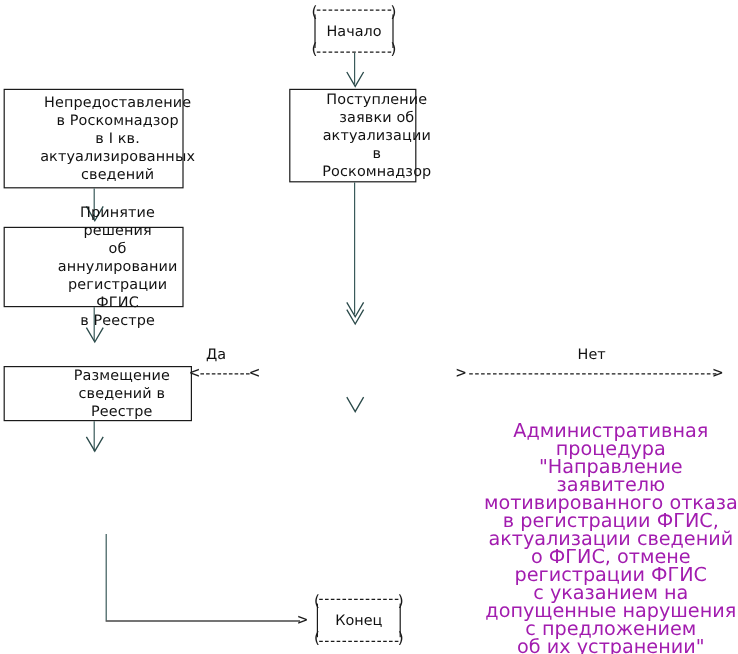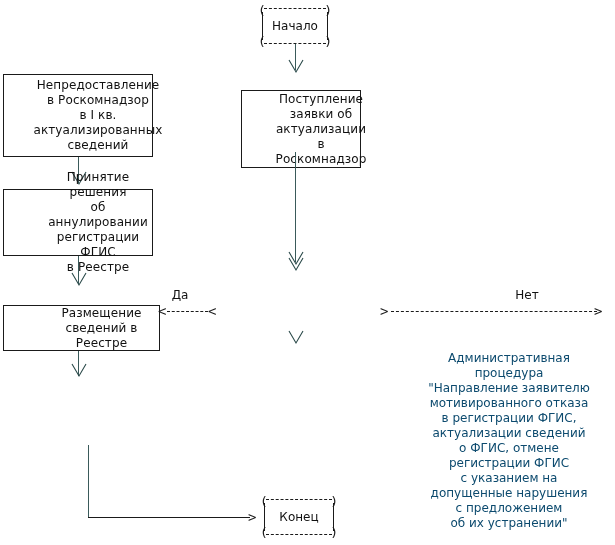--- a/index.html
+++ b/index.html
@@ -81,22 +81,22 @@
     position: absolute;
     color: #1a1a1a;
     font-size: 13px;
     line-height: 1;
     font-family: "DejaVu Sans Mono", monospace;
   }
   
   .freetext {
     position: absolute;
     text-align: center;
-    color: #0c4a6e;
-    font-size: 12px;
+    color: #a21caf;
+    font-size: 16px;
     line-height: 15px;
     white-space: pre-line;
   }
   .edgelabel {
     position: absolute;
     color: #111111;
     font-size: 12px;
     line-height: 14px;
     text-align: center;
   }
@@ -140,21 +140,21 @@
     <span class="tcorner" style="left:0px; bottom:-4px;">(</span>
     <span class="tcorner" style="right:0px; bottom:-4px;">)</span>
     <span>Начало</span>
   </div>
 
   <div class="vline" style="left:295px; top:44px; height:26px;"></div>
   <svg class="arrowv" style="left:288px; top:60px; width:16px; height:14px;" viewBox="0 0 16 14">
     <path d="M1 0 L8 12 L15 0"></path>
   </svg>
 
-  <div class="node" style="left:241px; top:90px; width:120px; height:78px;">
+  <div class="node" style="left:241px; top:74px; width:106px; height:78px;">
     <span>Поступление
 заявки об
 актуализации
 в Роскомнадзор</span>
   </div>
 
   <div class="vline" style="left:295px; top:152px; height:110px;"></div>
   <svg class="arrowv" style="left:288px; top:252px; width:16px; height:14px;" viewBox="0 0 16 14">
     <path d="M1 0 L8 12 L15 0"></path>
   </svg>
@@ -197,21 +197,21 @@
   <svg class="arrowv" style="left:288px; top:331px; width:16px; height:14px;" viewBox="0 0 16 14">
     <path d="M1 0 L8 12 L15 0"></path>
   </svg>
   <span class="glyph" style="left:208px; top:304px; font-size:14px;">&lt;</span>
   <span class="glyph" style="left:380px; top:304px; font-size:14px;">&gt;</span>
 
   <span class="edgelabel" style="left:165px; top:288px; width:30px;">Да</span>
   <div class="dline" style="left:167px; top:311px; width:41px;"></div>
   <span class="glyph" style="left:158px; top:304px; font-size:14px;">&lt;</span>
 
-  <span class="edgelabel" style="left:478px; top:288px; width:30px;margin-left:34px;">Нет</span>
+  <span class="edgelabel" style="left:478px; top:288px; width:30px;">Нет</span>
   <div class="dline" style="left:391px; top:311px; width:206px;"></div>
   <span class="glyph" style="left:594px; top:304px; font-size:14px;">&gt;</span>
 
   <div class="freetext" style="left:403px; top:336px; width:212px;">
     <span style="white-space:pre-line;">Административная
 процедура
 "Направление заявителю
 мотивированного отказа
 в регистрации ФГИС,
 актуализации сведений

